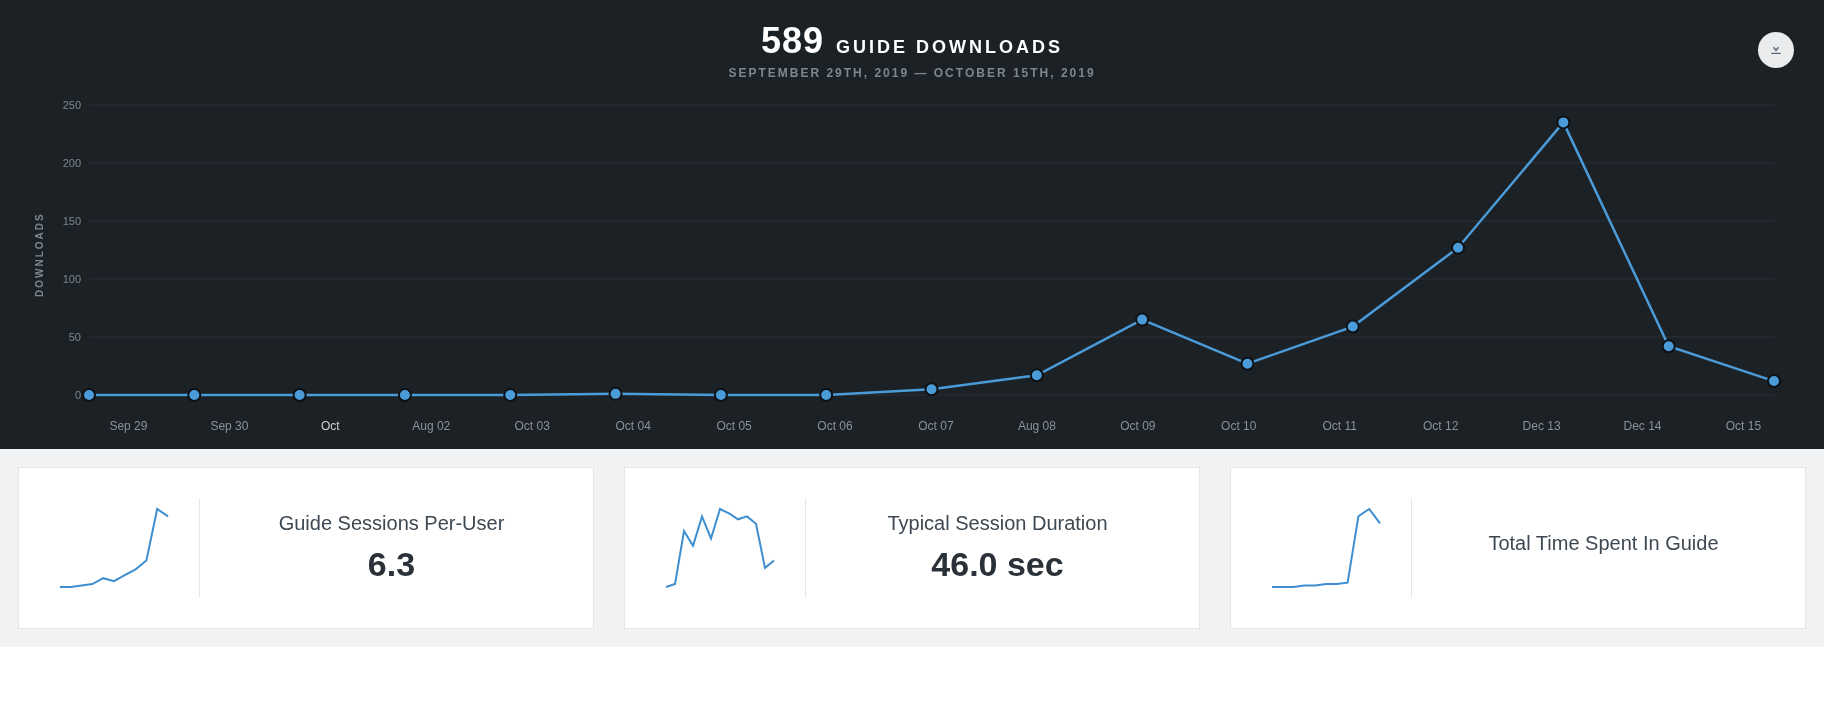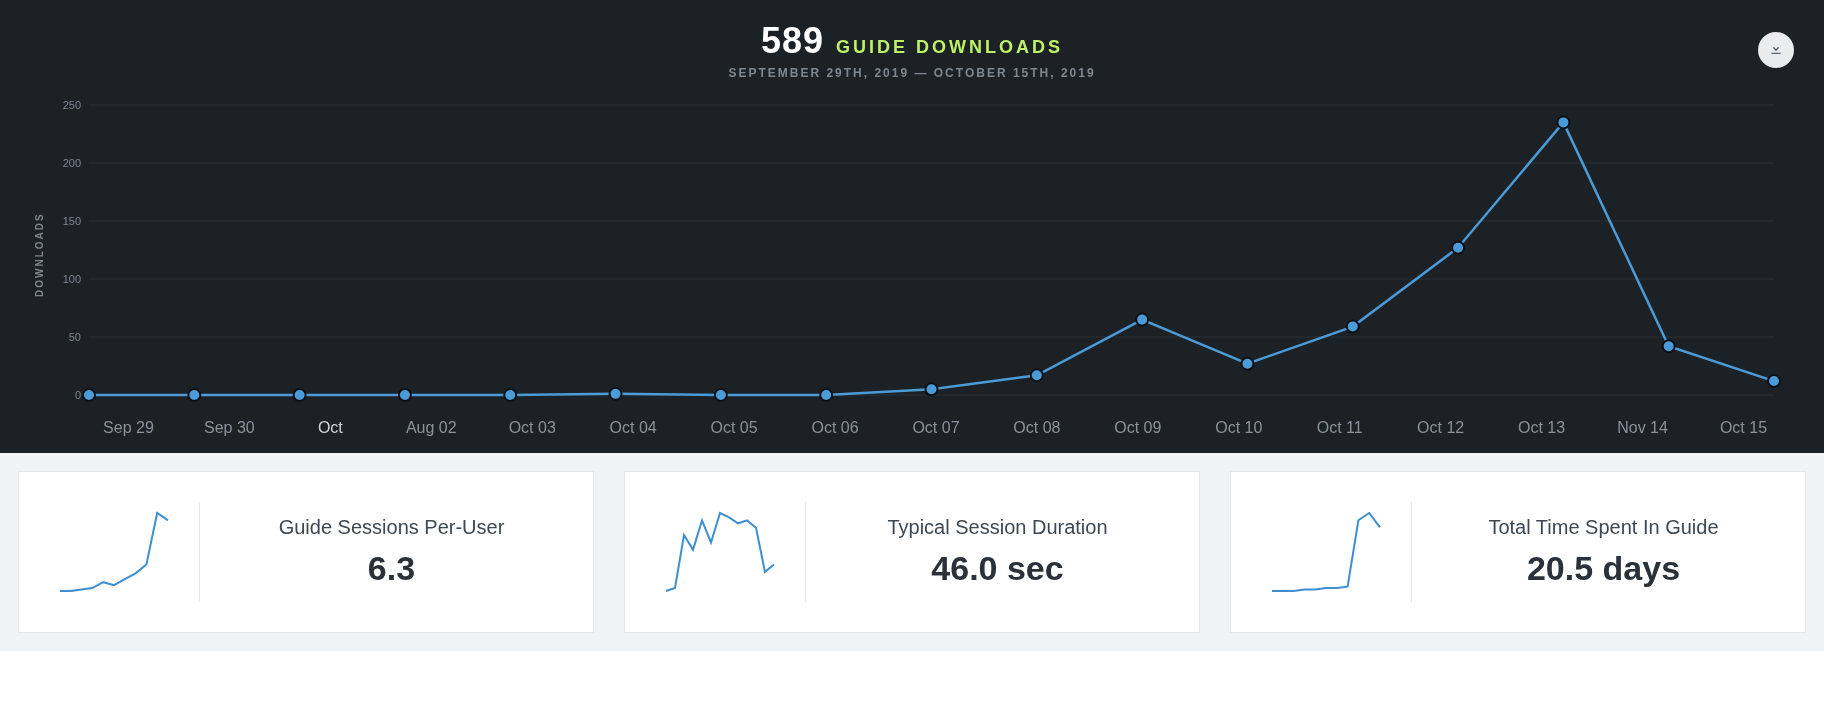--- a/index.html
+++ b/index.html
@@ -25,21 +25,21 @@
   }
   .hero-number {
     font-size: 36px;
     font-weight: 700;
     letter-spacing: 1px;
   }
   .hero-label {
     font-size: 18px;
     font-weight: 600;
     letter-spacing: 3px;
-    color: #bef264;
+    color: #ffffff;
   }
   .hero-daterange {
     margin-top: 4px;
     font-size: 12px;
     letter-spacing: 2px;
     color: #7d8790;
     font-weight: 600;
   }
   .download-btn {
     position: absolute;
@@ -75,21 +75,21 @@
   }
   .x-axis {
     display: flex;
     margin-left: 48px;
     margin-top: 4px;
     padding-bottom: 6px;
   }
   .x-tick {
     flex: 1;
     text-align: center;
-    font-size: 16px;
+    font-size: 12px;
     color: #8a929a;
   }
   .x-tick.bold { font-weight: 400; color: #d0d4d8; }
 
   .cards {
     display: flex;
     gap: 30px;
     padding: 18px;
     background: #f1f2f3;
   }
@@ -187,27 +187,27 @@
   <div class="x-axis" id="x-axis">
       <div class="x-tick">Sep 29</div>
       <div class="x-tick">Sep 30</div>
       <div class="x-tick bold">Oct</div>
       <div class="x-tick">Aug 02</div>
       <div class="x-tick">Oct 03</div>
       <div class="x-tick">Oct 04</div>
       <div class="x-tick">Oct 05</div>
       <div class="x-tick">Oct 06</div>
       <div class="x-tick">Oct 07</div>
-      <div class="x-tick">Oct 08</div>
+      <div class="x-tick">Aug 08</div>
       <div class="x-tick">Oct 09</div>
       <div class="x-tick">Oct 10</div>
       <div class="x-tick">Oct 11</div>
       <div class="x-tick">Oct 12</div>
-      <div class="x-tick">Oct 13</div>
-      <div class="x-tick">Nov 14</div>
+      <div class="x-tick">Dec 13</div>
+      <div class="x-tick">Dec 14</div>
       <div class="x-tick">Oct 15</div>
     </div>
 </div>
 
 <div class="cards">
   <div class="card">
     <div class="spark">
         <svg id="spark-0" width="120" height="90" viewBox="0 0 120 90">
           <path d="M6,84 L16.8,84 L27.6,82.52830188679245 L38.400000000000006,81.05660377358491 L49.2,75.16981132075472 L60,78.11320754716981 L70.80000000000001,72.22641509433963 L81.60000000000001,66.33962264150944 L92.4,57.509433962264154 L103.2,6 L114,13.35849056603773 " fill="none" stroke="#3e8ed0" stroke-width="2"></path>
         </svg>
@@ -232,16 +232,15 @@
   </div>
   <div class="card">
     <div class="spark">
         <svg id="spark-2" width="120" height="90" viewBox="0 0 120 90">
           <path d="M6,84 L16.8,84 L27.6,84 L38.400000000000006,82.55555555555556 L49.2,82.55555555555556 L60,81.11111111111111 L70.80000000000001,81.11111111111111 L81.60000000000001,79.66666666666667 L92.4,13.222222222222214 L103.2,6 L114,20.44444444444445 " fill="none" stroke="#3e8ed0" stroke-width="2"></path>
         </svg>
       </div>
     <div class="divider"></div>
     <div class="metric">
       <div class="metric-label">Total Time Spent In Guide</div>
-      <div class="metric-value">20.5 days</div>
     </div>
   </div>
 </div>
 
 </body></html>

